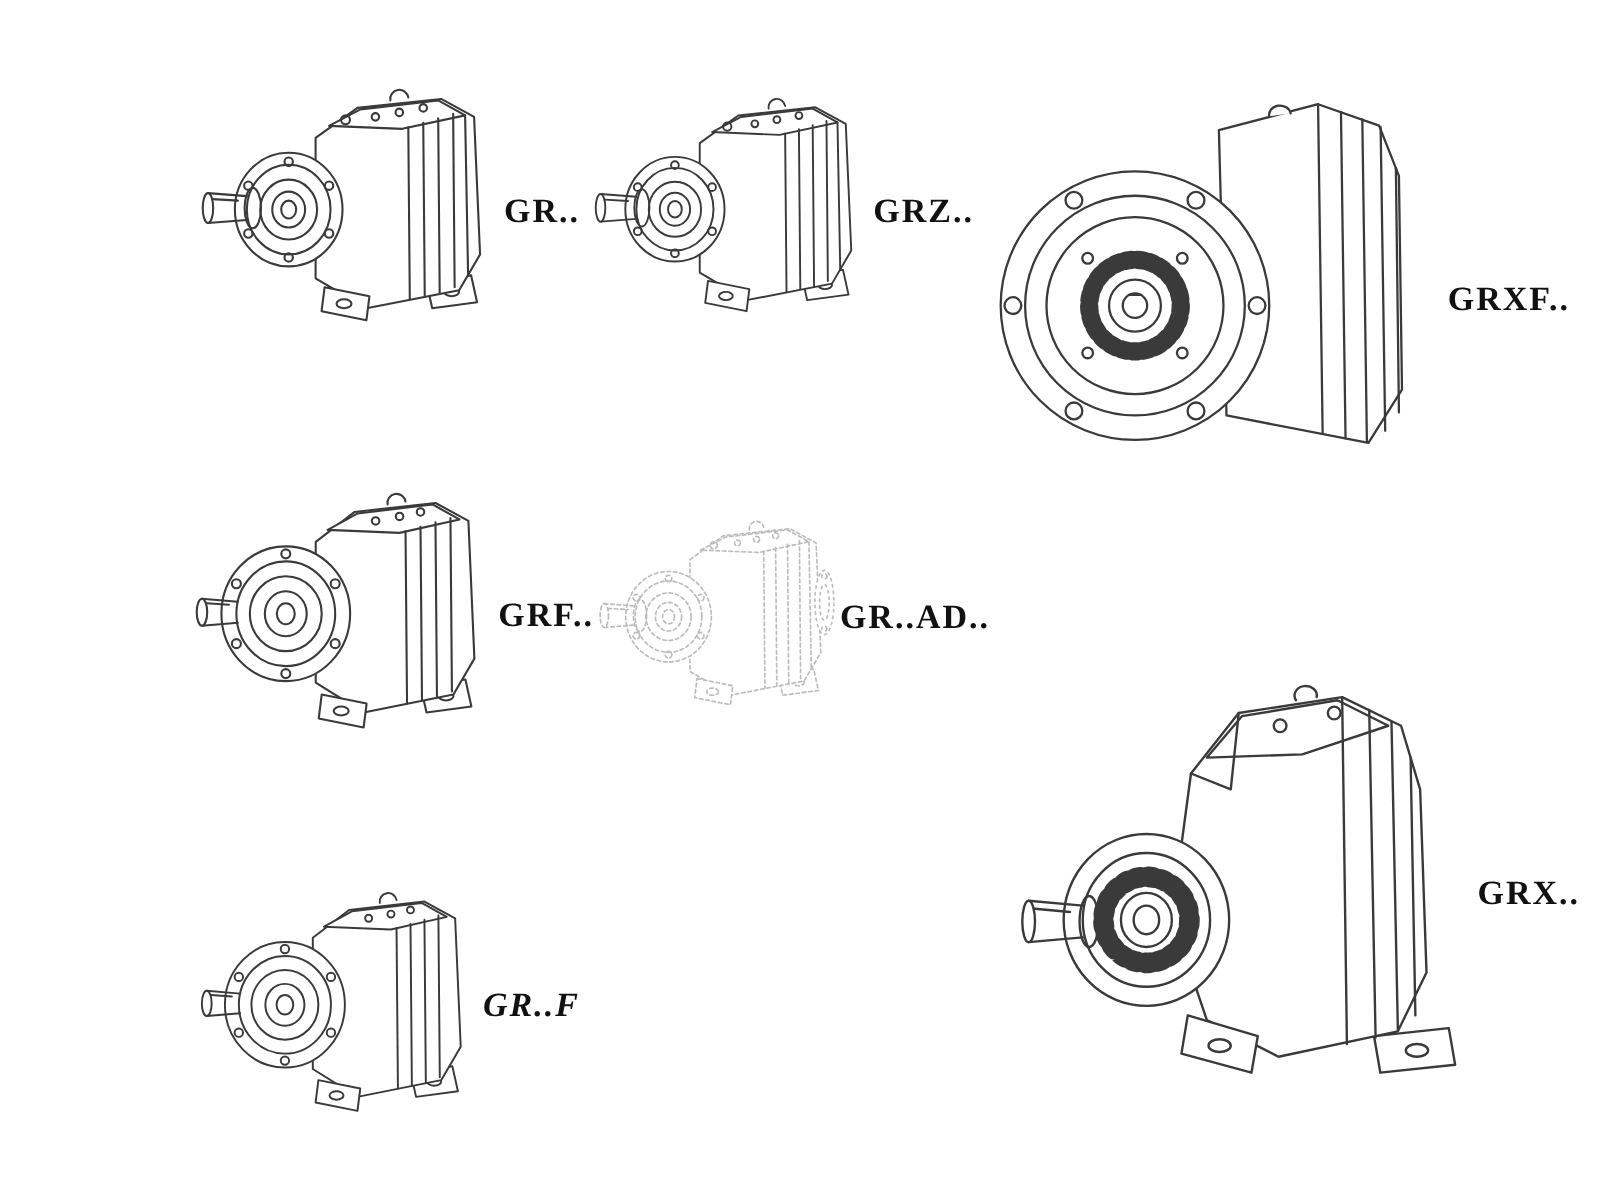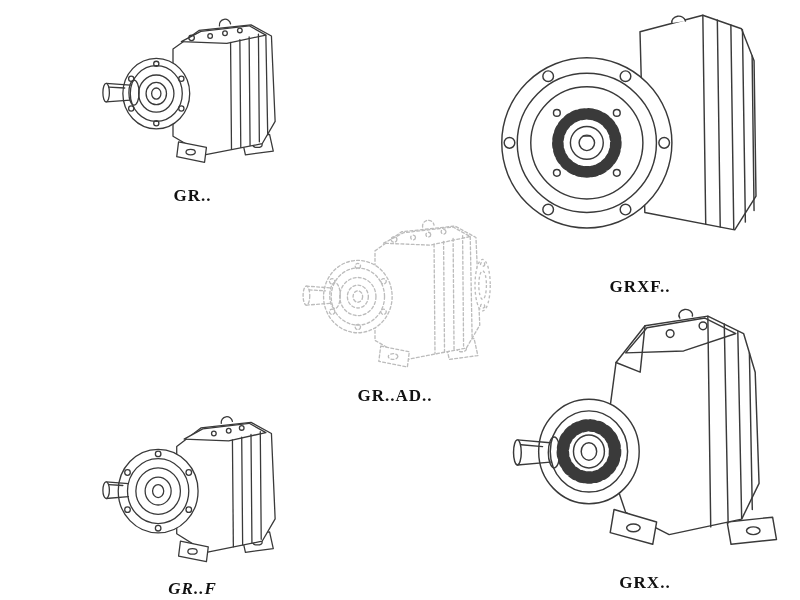--- a/index.html
+++ b/index.html
@@ -5,21 +5,21 @@
   html,body{margin:0;padding:0;}
   body{
     width:800px;height:600px;
     background:#ffffff;
     font-family:"Liberation Serif", serif;
     overflow:hidden;
     position:relative;
   }
   .sheet{position:absolute;left:0;top:0;width:800px;height:600px;background:#fff;}
   figure.fig{
-    position:absolute;margin:0;display:flex;flex-direction:column;align-items:center;
+    position:absolute;margin:0;display:flex;flex-direction:row;align-items:center;
   }
   .art{flex:1 1 auto;width:100%;display:block;color:#3a3a3a;}
   figcaption.cap{
     flex:0 0 22px;display:flex;align-items:center;justify-content:center;
     font-weight:bold;font-size:17px;letter-spacing:1px;color:#111;
     font-family:"Liberation Serif", serif;white-space:nowrap;
   }
   .ghost .art{color:#bcbcbc;stroke-dasharray:3 2.4;}
   .cap-lg{font-size:18px;}
 
@@ -180,28 +180,40 @@
 
 <div class="sheet">
 
   <figure class="fig" id="fig-gr">
     <svg class="art" viewBox="0 0 210 178">
         <use href="#gb-iso" width="210" height="178"></use>
       </svg>
     <figcaption class="cap">GR..</figcaption>
   </figure>
 
+  <figure class="fig" id="fig-grz">
+    <svg class="art" viewBox="0 0 210 178">
+        <use href="#gb-iso" width="210" height="178"></use>
+      </svg>
+    <figcaption class="cap">GRZ..</figcaption>
+  </figure>
 
   <figure class="fig" id="fig-grxf">
     <svg class="art" viewBox="0 0 300 272">
         <use href="#gb-front" width="300" height="272"></use>
       </svg>
     <figcaption class="cap cap-lg">GRXF..</figcaption>
   </figure>
 
+  <figure class="fig" id="fig-grf">
+    <svg class="art" viewBox="0 0 210 178">
+        <use href="#gb-flange" width="210" height="178"></use>
+      </svg>
+    <figcaption class="cap">GRF..</figcaption>
+  </figure>
 
   <figure class="fig ghost" id="fig-grad">
     <svg class="art" viewBox="0 0 210 178">
         <use href="#gb-adapter" width="210" height="178"></use>
       </svg>
     <figcaption class="cap">GR..AD..</figcaption>
   </figure>
 
   <figure class="fig" id="fig-grx">
     <svg class="art" viewBox="0 0 300 272">

